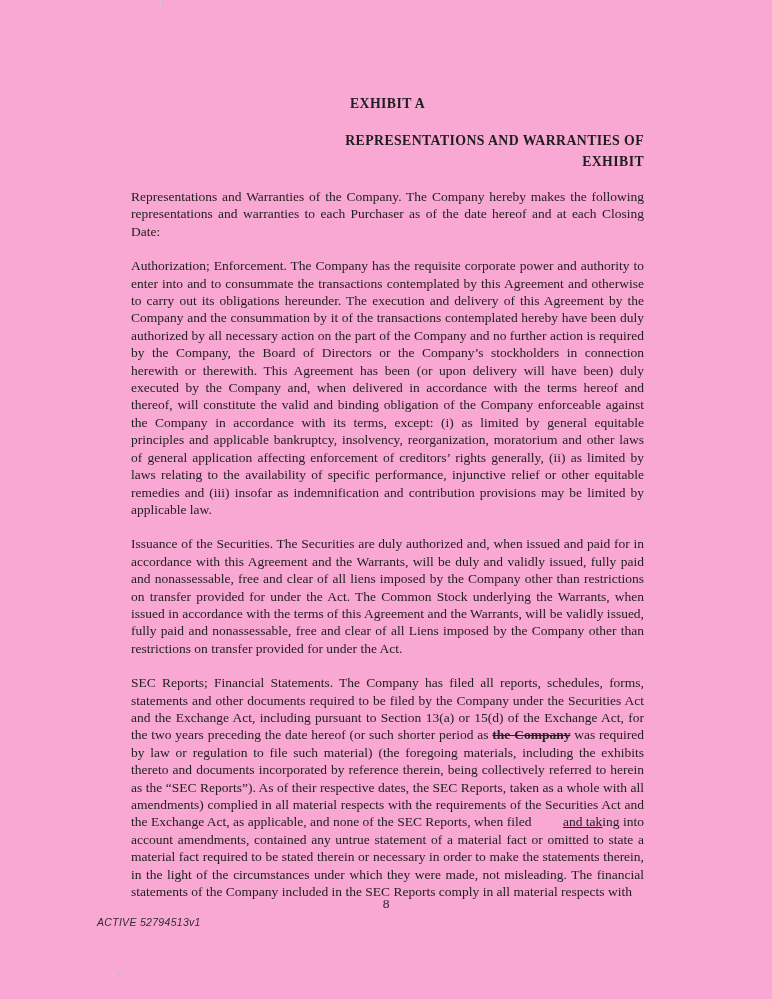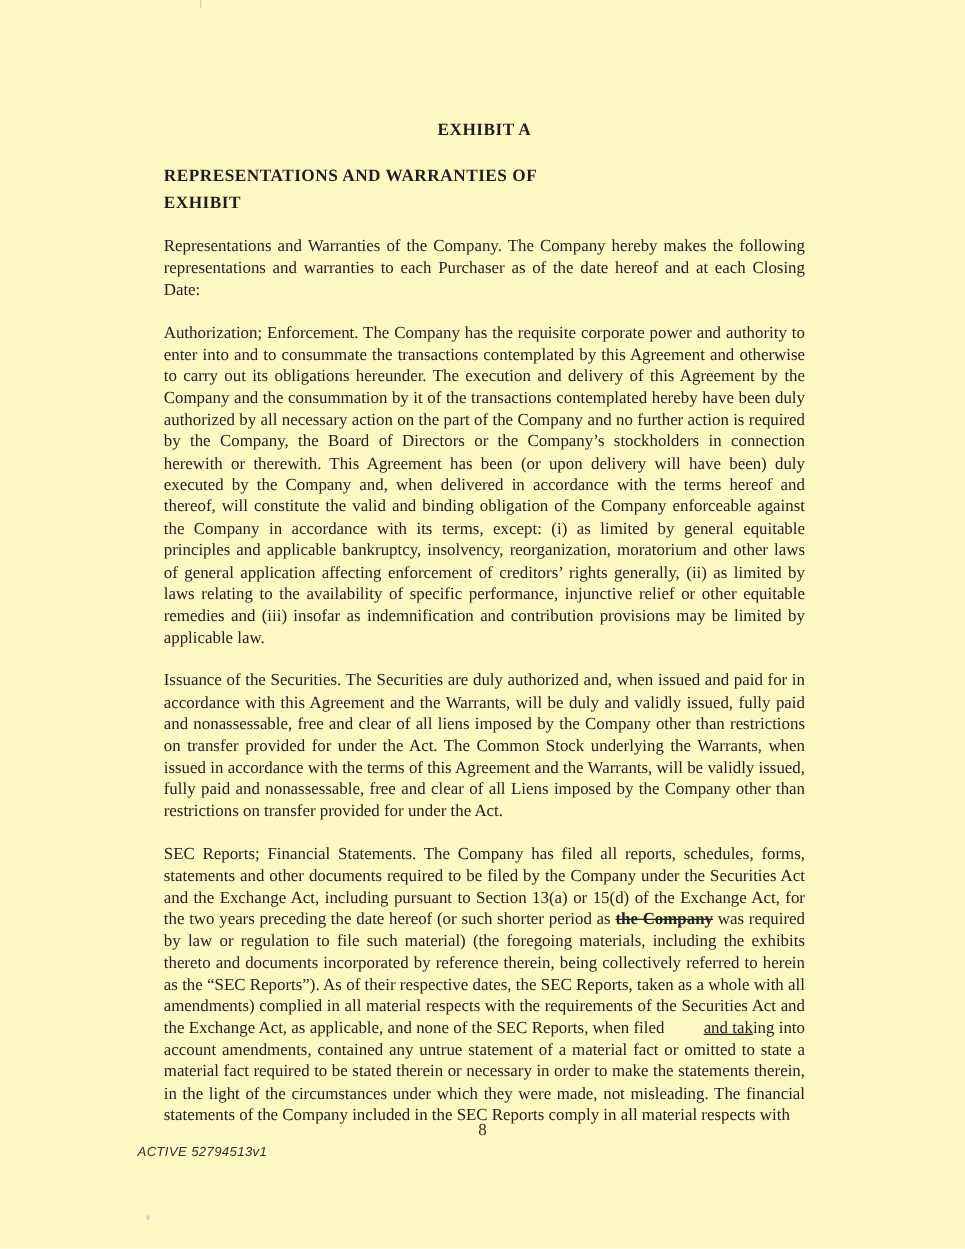--- a/index.html
+++ b/index.html
@@ -4,42 +4,42 @@
 <style>
   html, body {
     margin: 0;
     padding: 0;
     background: #ffffff;
   }
   .page {
     position: relative;
     width: 772px;
     height: 999px;
-    background: #fef9c3;
+    background: #f9a8d4;
     font-family: "Liberation Serif", "DejaVu Serif", serif;
     color: #1e1e1e;
     overflow: hidden;
   }
   .content {
     position: absolute;
     left: 131px;
     top: 0;
     width: 513px;
   }
   .exhibit-title {
     margin: 96px 0 0 0;
     text-align: center;
     font-size: 13.8px;
     font-weight: bold;
     letter-spacing: 0.4px;
     line-height: 16px;
   }
   .doc-heading {
     margin: 18px 0 0 0;
-    text-align: left;
+    text-align: right;
     font-size: 13.8px;
     font-weight: bold;
     letter-spacing: 0.4px;
     line-height: 21px;
   }
   .body-para {
     margin: 16px 0 0 0;
     font-size: 13.5px;
     line-height: 17.4px;
     text-align: justify;
@@ -62,21 +62,21 @@
     position: absolute;
     left: 0;
     width: 772px;
     top: 896px;
     text-align: center;
     font-size: 13.5px;
     color: #2a2a2a;
   }
   .footer-left {
     position: absolute;
-    left: 110px;
+    left: 97px;
     top: 916px;
     font-family: "Liberation Sans", sans-serif;
     font-style: italic;
     font-size: 10.5px;
     letter-spacing: 0.3px;
     color: #2e2e2e;
   }
   .scan-artifact-top {
     position: absolute;
     left: 160px;

